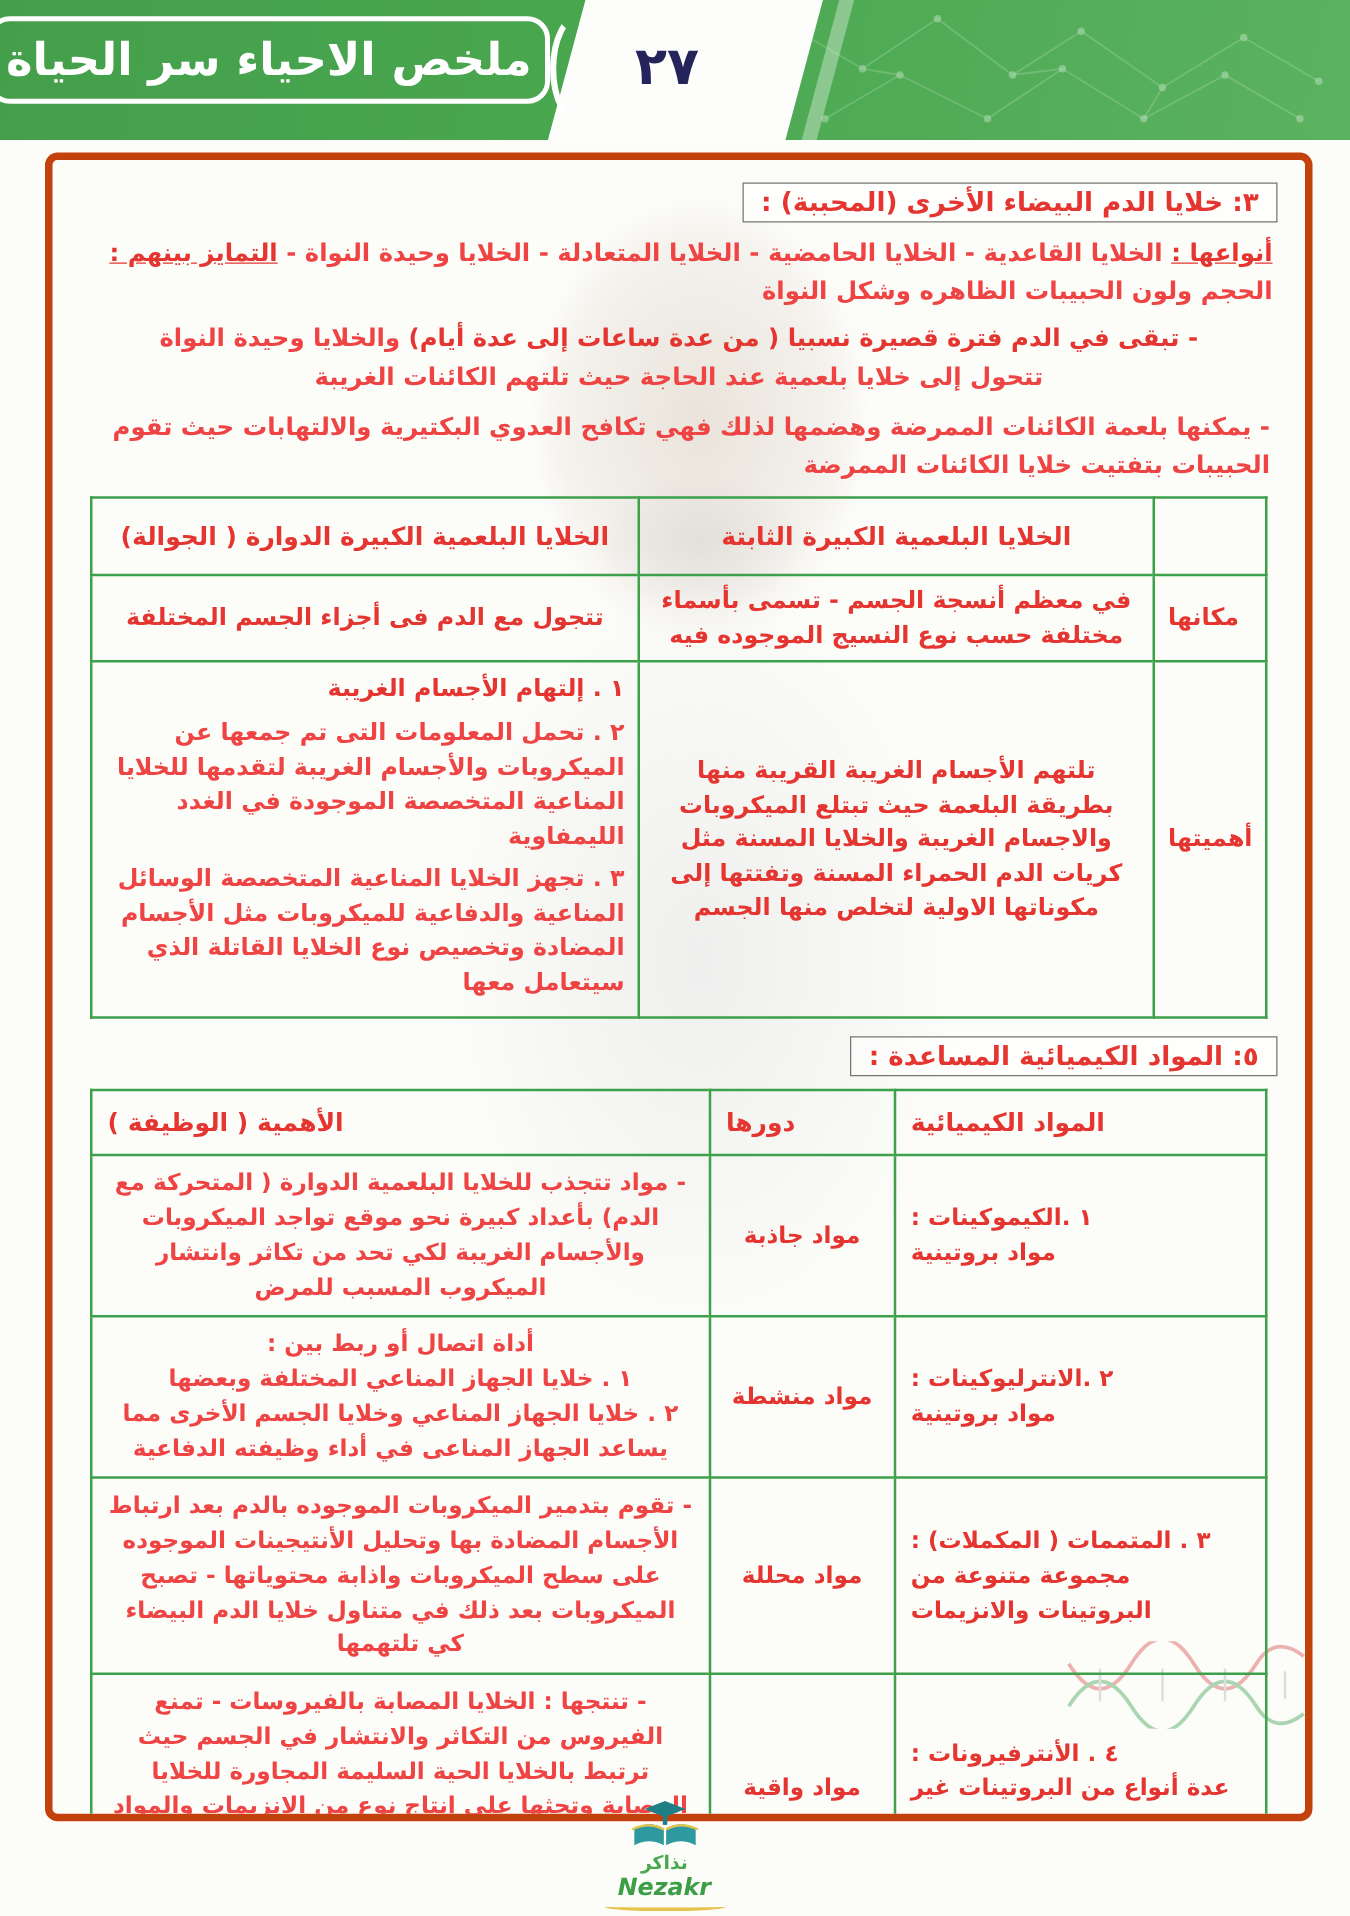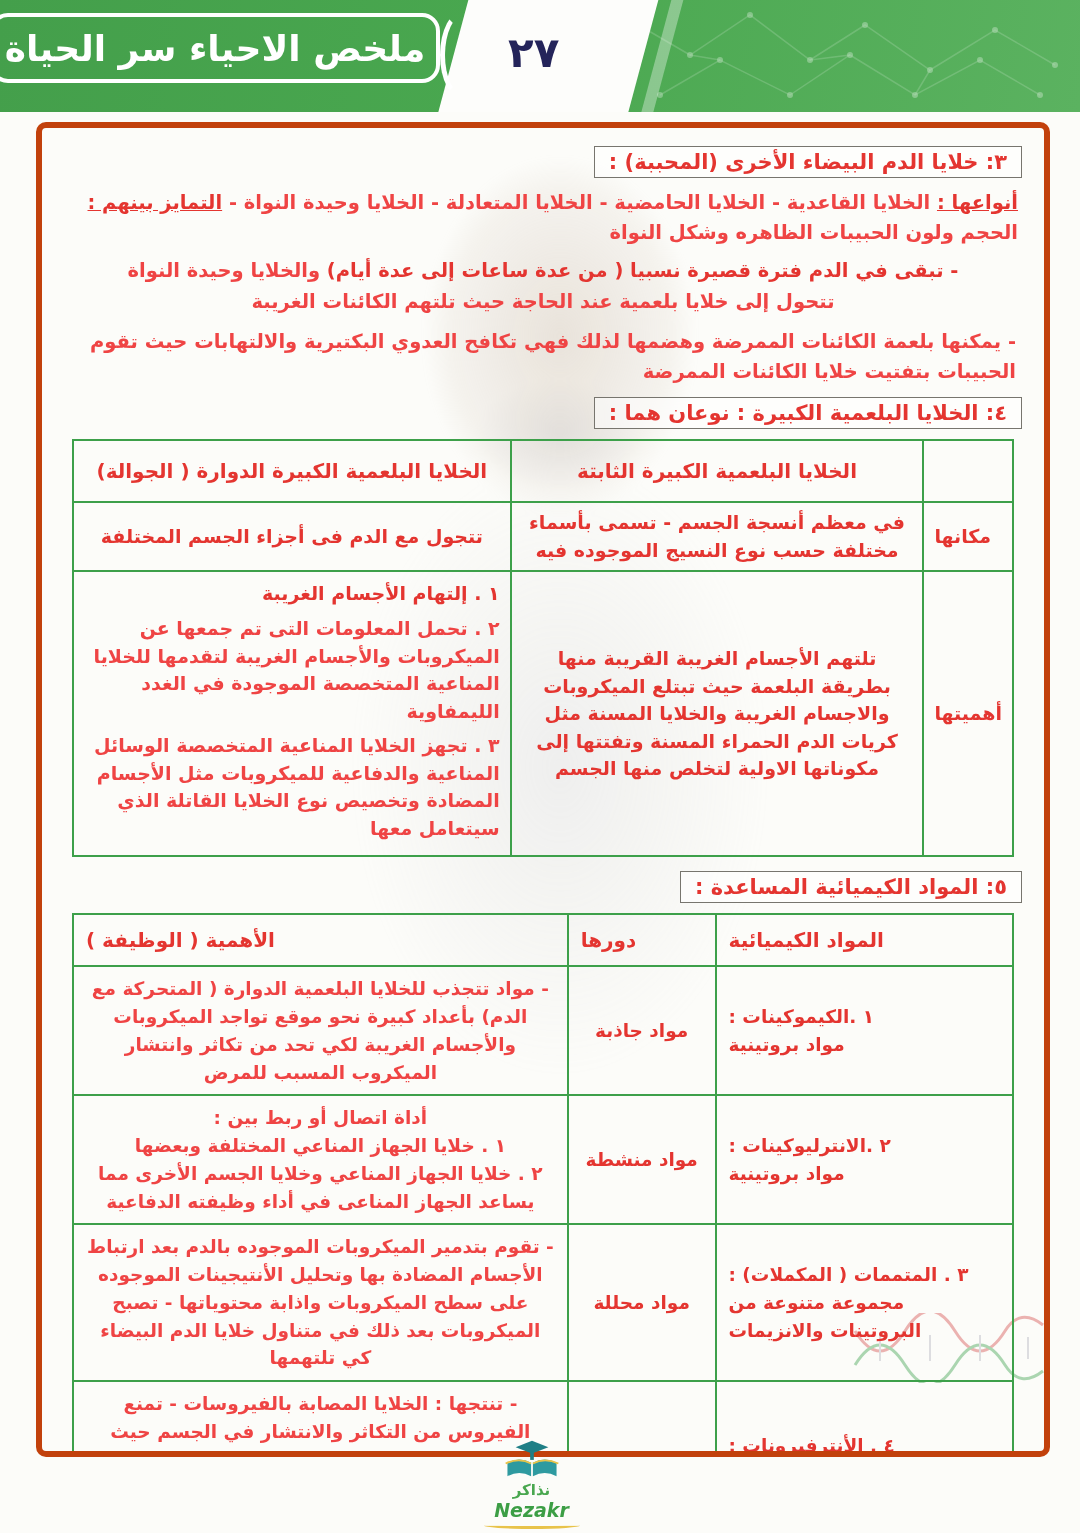--- a/index.html
+++ b/index.html
@@ -163,23 +163,20 @@
     <span class="dark"> الحجم ولون الحبيبات الظاهره وشكل النواة</span>
   </p>
 
   <p class="line bullet2">
     <span class="red">-  تبقى في الدم فترة قصيرة نسبيا ( من عدة ساعات إلى عدة أيام)  </span>
     <span class="dark">والخلايا وحيدة النواة تتحول إلى خلايا بلعمية عند الحاجة حيث تلتهم الكائنات الغريبة</span>
   </p>
 
   <p class="line bullet dark">-  يمكنها بلعمة الكائنات الممرضة وهضمها لذلك فهي تكافح العدوي البكتيرية والالتهابات حيث تقوم الحبيبات بتفتيت خلايا الكائنات الممرضة</p>
 
-  <div class="sec-title-row">
-    <span class="sec-title">٤: الخلايا البلعمية الكبيرة : نوعان هما :</span>
-  </div>
 
   <table class="t1">
     <colgroup>
         <col class="c-label">
         <col class="c-fixed">
         <col class="c-moving">
       </colgroup>
     <thead>
       <tr>
         <th></th>

